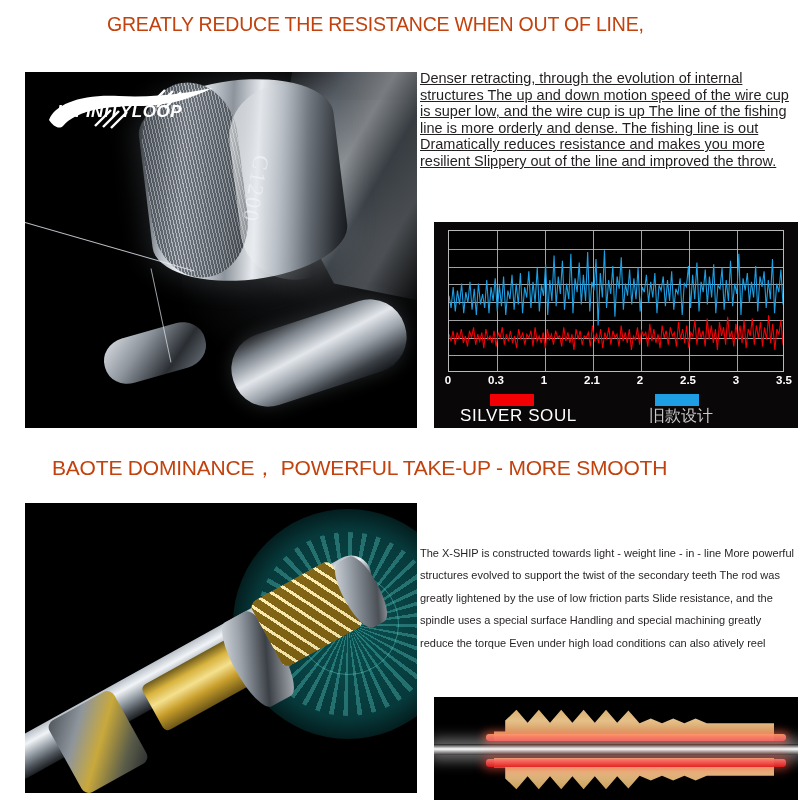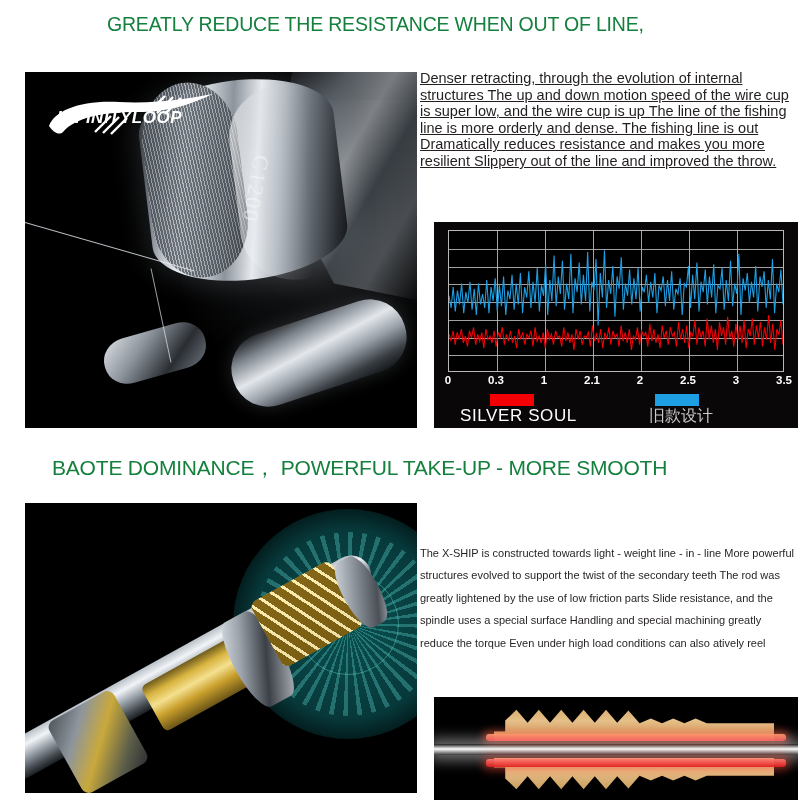--- a/index.html
+++ b/index.html
@@ -10,21 +10,21 @@
     font-family: "Liberation Sans", sans-serif;
     overflow: hidden;
     position: relative;
   }
 
   .page { position: relative; width: 800px; height: 800px; }
 
   
   .heading {
     position: absolute;
-    color: #15803d;
+    color: #c2410c;
     font-family: "Liberation Sans", sans-serif;
     font-weight: 400;
     letter-spacing: -0.2px;
     white-space: nowrap;
     text-align: center;
   }
   .heading-1 { left: 107px; top: 12px; font-size: 19.5px; line-height: 25px; }
   .heading-1 .hl2 { display: block; margin-left: 9px; }
   .heading-2 { left: 52px; top: 455px; font-size: 21px; line-height: 26px; }
 
@@ -104,21 +104,21 @@
     transform-origin: left center;
   }
   .line-thread-2 {
     position: absolute; left: 126px; top: 196px; width: 96px; height: 1px;
     background: rgba(225,232,240,0.7);
     transform: rotate(78deg);
     transform-origin: left center;
   }
   
   .logo {
-    position: absolute; left: 16px; top: 20px; width: 186px; height: 54px;
+    position: absolute; left: 16px; top: 14px; width: 186px; height: 54px;
   }
   .logo-text {
     position: absolute; left: 16px; top: 16px;
     color: #ffffff;
     font-size: 17px; font-weight: 700; font-style: italic;
     letter-spacing: 0.5px;
     font-family: "Liberation Sans", sans-serif;
   }
 
   .para {

